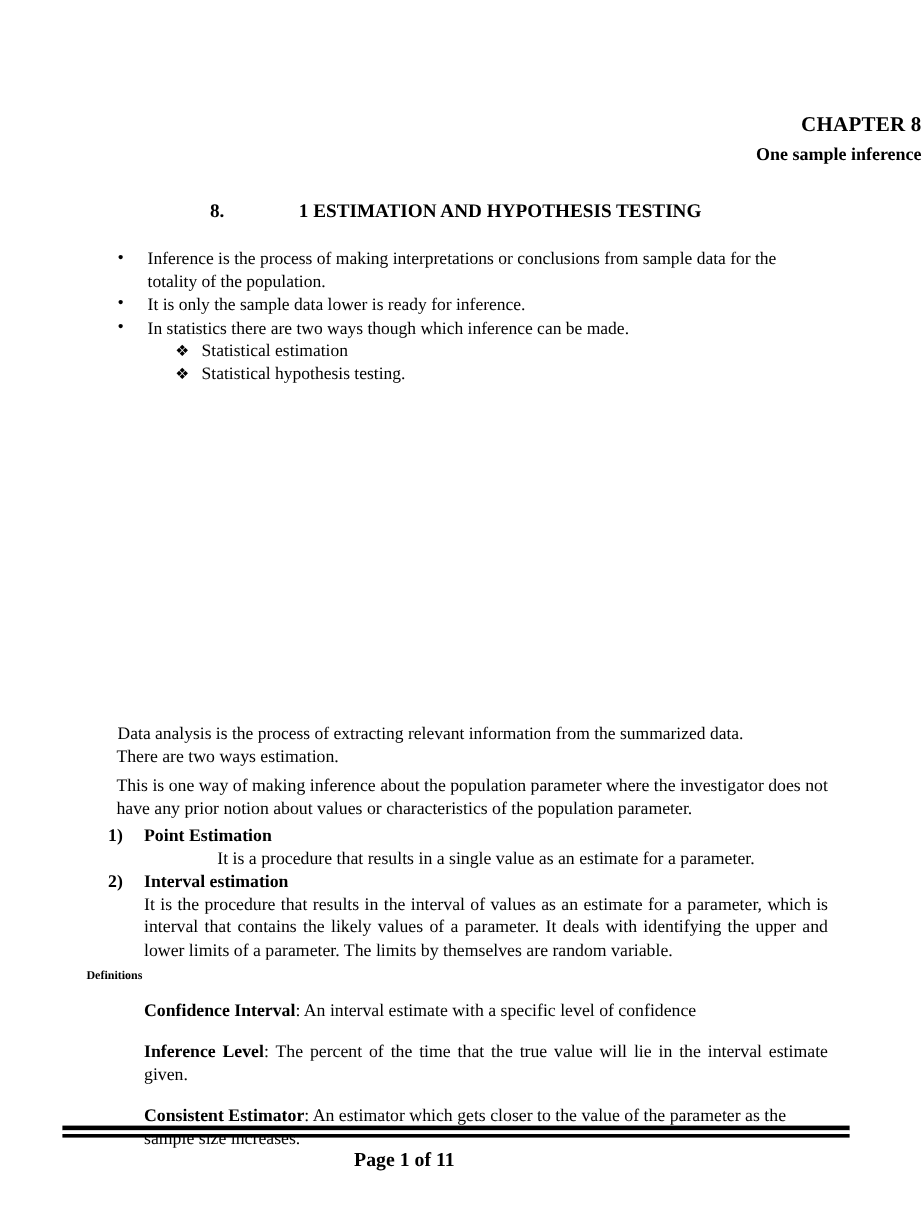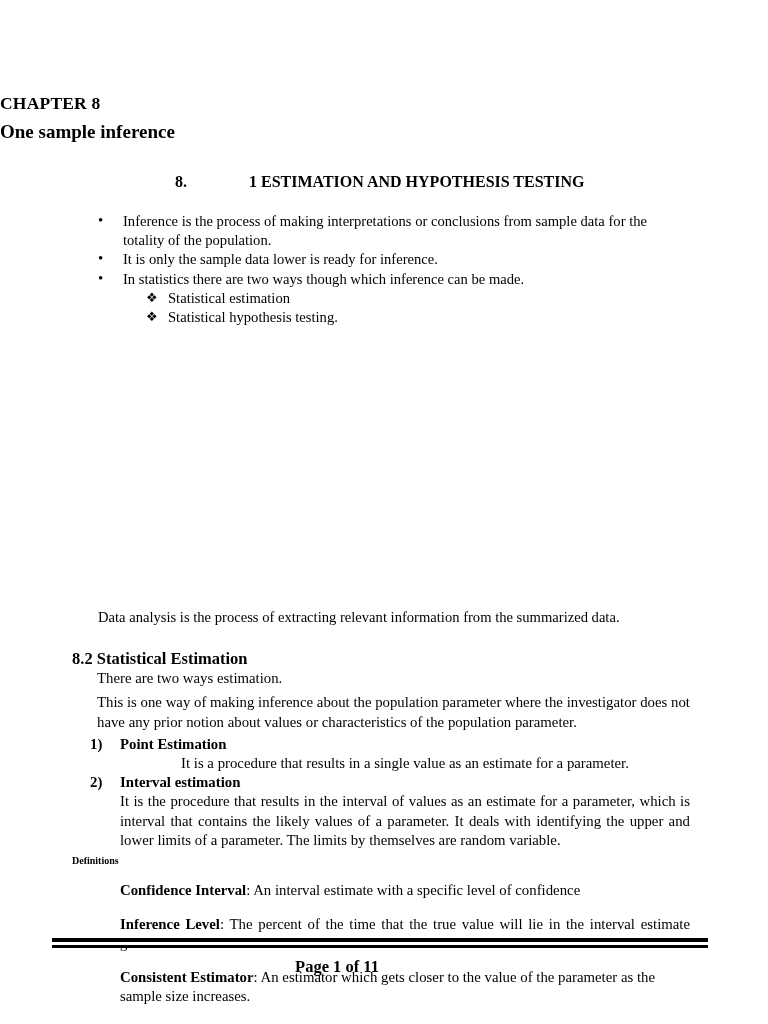--- a/index.html
+++ b/index.html
@@ -18,32 +18,32 @@
   }
   .page {
     position: relative;
     width: 768px;
     height: 1024px;
     box-sizing: border-box;
   }
 
   
   .chapter-title {
-    text-align: left;
+    text-align: right;
     font-weight: bold;
     font-size: 17.5px;
     line-height: 1.35;
     margin: 0;
     padding-top: 92px;
     letter-spacing: 0.2px;
   }
   .chapter-subtitle {
-    text-align: left;
-    font-weight: bold;
-    font-size: 19px;
+    text-align: right;
+    font-weight: bold;
+    font-size: 15px;
     line-height: 1.3;
     margin: 0;
     padding-top: 4px;
   }
 
   .section-heading {
     font-weight: bold;
     font-size: 16px;
     margin: 0;
     padding-top: 29px;
@@ -290,21 +290,20 @@
       <text class="node-label" x="410" y="528">Numerical</text>
       <text class="node-label" x="410" y="547">data</text>
 
       <rect x="258" y="348" width="90" height="35" fill="#ffffff" stroke="#3a3a3a" stroke-width="1.6"></rect>
       <text class="node-label" x="303" y="370">Inference</text>
     </svg>
   </div>
 
   <p class="caption-line">Data analysis is the process of extracting relevant information from the summarized data.</p>
 
-  <h3 class="subsection-heading">8.2 Statistical Estimation</h3>
   <p class="indent-para tight">There are two ways estimation.</p>
   <p class="indent-para">This is one way of making inference about the population parameter where the investigator does not have any prior notion about values or characteristics of the population parameter.</p>
 
   <ul class="num-list">
     <li class="num-item">
       <span class="marker">1)</span>
       <span class="title">Point Estimation</span>
     </li>
     <li class="num-body">It is a procedure that results in a single value as an estimate for a parameter.</li>
     <li class="num-item">

